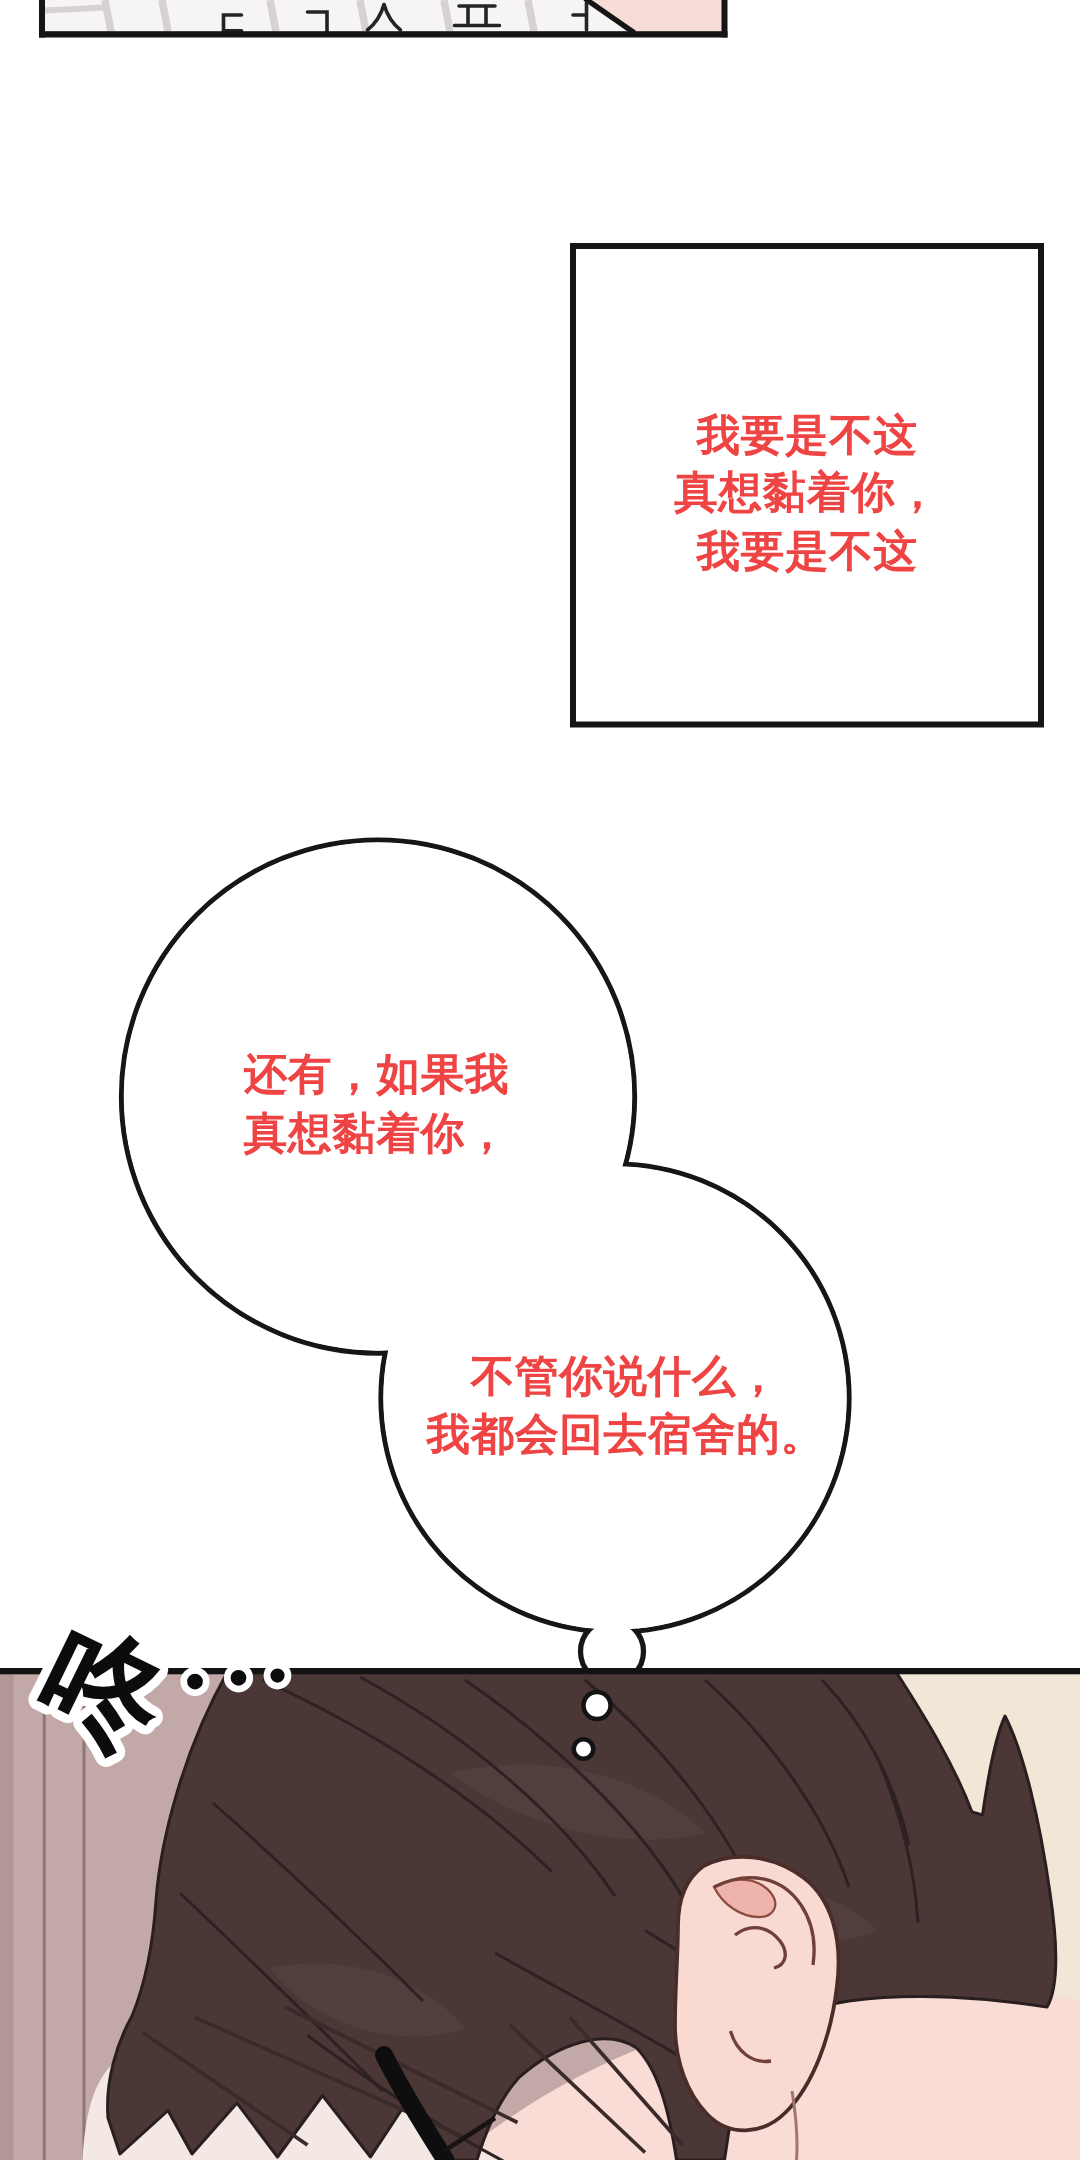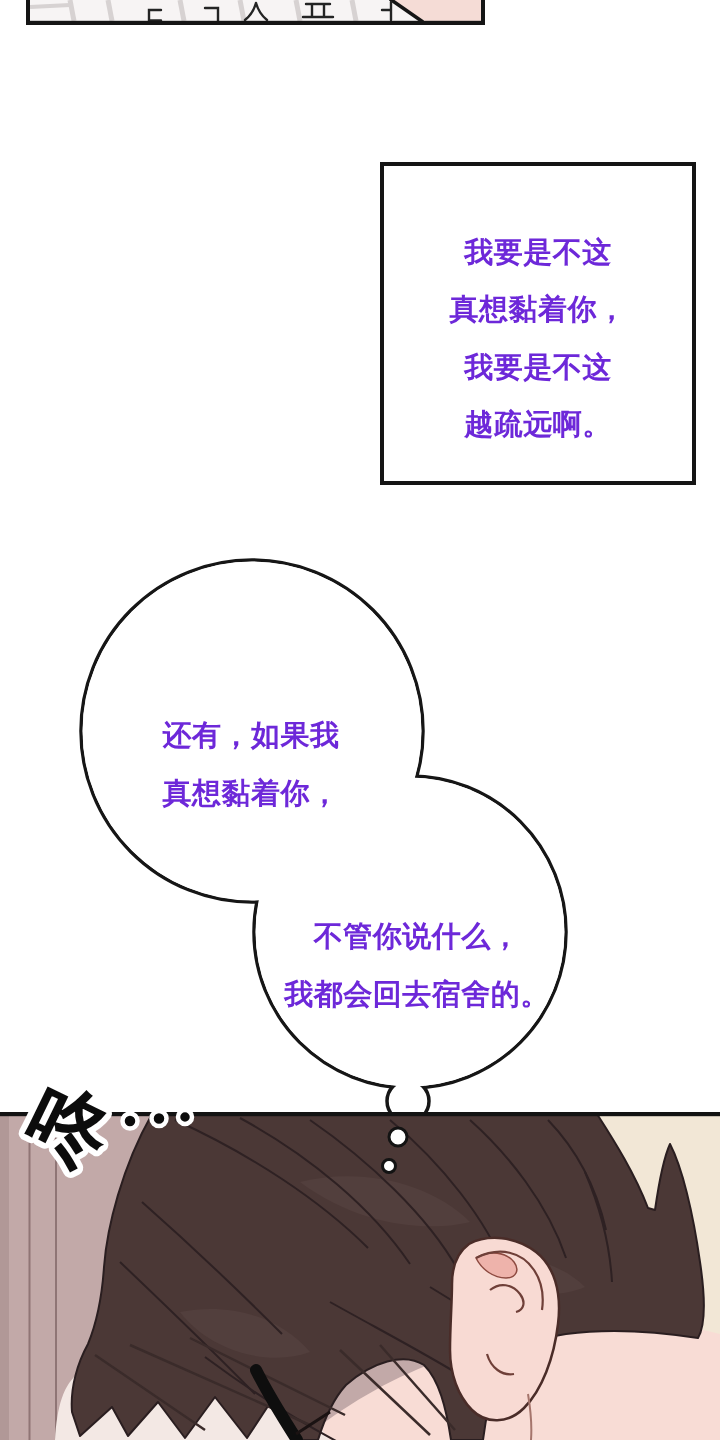--- a/index.html
+++ b/index.html
@@ -4,22 +4,22 @@
 <style>
   html,body{margin:0;padding:0;background:#ffffff;}
   #page{position:relative;width:720px;height:1440px;background:#ffffff;overflow:hidden;
         font-family:"DejaVu Sans",sans-serif;}
   svg{display:block;}
   .abs{position:absolute;}
   
   #speech-box{left:380px;top:162px;width:316px;height:323px;box-sizing:border-box;
     border:4px solid #151515;background:#ffffff;display:flex;flex-direction:column;
     justify-content:center;align-items:center;padding-top:10px;z-index:3;}
-  .cn{font-weight:700;color:#6d28d9;font-size:29px;line-height:38.5px;text-align:center;
-      white-space:nowrap;letter-spacing:0.5px;margin-top:19px;}
+  .cn{font-weight:700;color:#ef4444;font-size:29px;line-height:38.5px;text-align:center;
+      white-space:nowrap;letter-spacing:0.5px;}
   
   #thought-text-1{left:101px;top:697px;width:300px;z-index:3;}
   #thought-text-2{left:237px;top:898px;width:360px;z-index:3;}
   #thought-text-1 .cn,#thought-text-2 .cn{line-height:39px;}
   #bubble-svg{left:40px;top:540px;z-index:1;}
   #bottom-panel{left:0;top:1112px;z-index:2;}
   #trail-svg{left:370px;top:1120px;z-index:4;}
   #sfx-svg{left:10px;top:1060px;z-index:5;}
   #top-panel-svg{left:0;top:0;z-index:1;}
 </style>
@@ -52,21 +52,20 @@
       <rect x="26" y="0" width="4" height="25"></rect>
       <rect x="481" y="0" width="4" height="25"></rect>
       <rect x="26" y="20.8" width="459" height="4.2"></rect>
     </g>
   </svg>
 
   <div id="speech-box" class="abs">
     <div class="cn">我要是不这</div>
     <div class="cn">真想黏着你，</div>
     <div class="cn">我要是不这</div>
-    <div class="cn">越疏远啊。</div>
   </div>
 
   <svg id="bubble-svg" class="abs" width="560" height="600" viewBox="40 540 560 600">
     <circle cx="410" cy="932" r="156" fill="#ffffff" stroke="#161616" stroke-width="3.5"></circle>
     <circle cx="252" cy="731" r="171" fill="#ffffff" stroke="#161616" stroke-width="3.5"></circle>
     <circle cx="408" cy="1101" r="21" fill="#ffffff" stroke="#161616" stroke-width="3.5"></circle>
     <circle cx="410" cy="932" r="154.5" fill="#ffffff"></circle>
     <circle cx="252" cy="731" r="169.5" fill="#ffffff"></circle>
   </svg>
 

